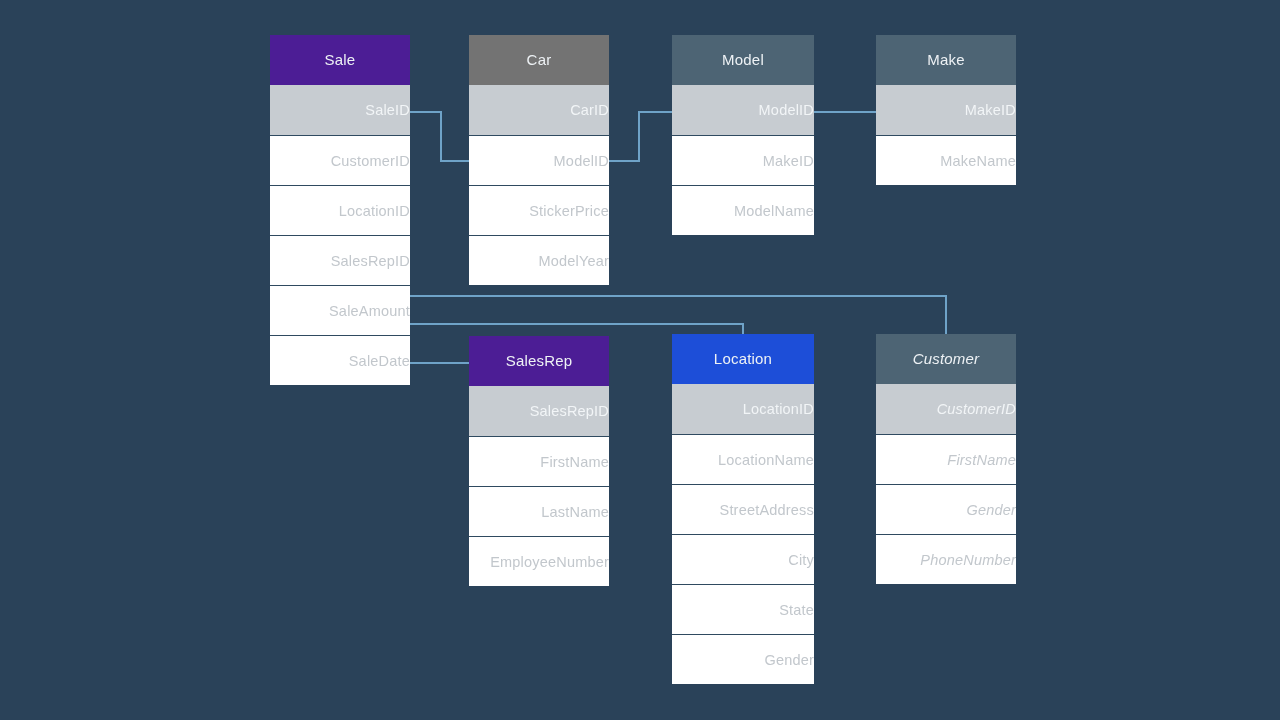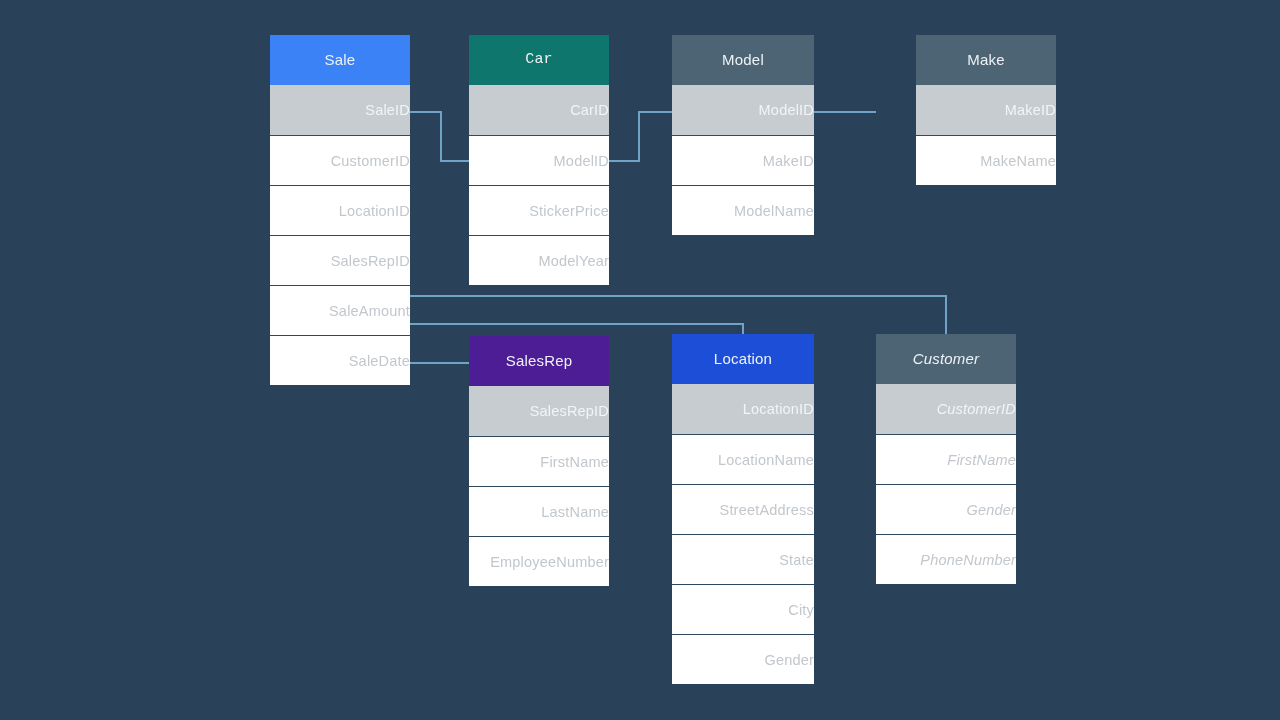--- a/index.html
+++ b/index.html
@@ -71,60 +71,60 @@
       <path d="M 410,112 L 441,112 L 441,161 L 469,161" fill="none" stroke="#6fa3c8" stroke-width="2"></path>
       <path d="M 609,161 L 639,161 L 639,112 L 672,112" fill="none" stroke="#6fa3c8" stroke-width="2"></path>
       <path d="M 814,112 L 876,112" fill="none" stroke="#6fa3c8" stroke-width="2"></path>
       <path d="M 410,296 L 946,296 L 946,334" fill="none" stroke="#6fa3c8" stroke-width="2"></path>
       <path d="M 410,324 L 743,324 L 743,334" fill="none" stroke="#6fa3c8" stroke-width="2"></path>
       <path d="M 410,363 L 469,363" fill="none" stroke="#6fa3c8" stroke-width="2"></path>
     </svg>
 
   <div id="entities">
       <div class="entity" style="left: 270px; top: 35px; width: 140px;">
-        <div class="entity-header" style="background: #3b82f6;">Sale</div>
+        <div class="entity-header" style="background: #4c1d95;">Sale</div>
         <div class="entity-row pk">SaleID</div>
         <div class="entity-row">CustomerID</div>
         <div class="entity-row">LocationID</div>
         <div class="entity-row">SalesRepID</div>
         <div class="entity-row">SaleAmount</div>
         <div class="entity-row">SaleDate</div>
       </div>
       <div class="entity" style="left: 469px; top: 35px; width: 140px;">
-        <div class="entity-header" style="background: #0f766e; font-family: Liberation Mono, monospace;">Car</div>
+        <div class="entity-header" style="background: #737373;">Car</div>
         <div class="entity-row pk">CarID</div>
         <div class="entity-row">ModelID</div>
         <div class="entity-row">StickerPrice</div>
         <div class="entity-row">ModelYear</div>
       </div>
       <div class="entity" style="left: 672px; top: 35px; width: 142px;">
         <div class="entity-header" style="background: rgb(77, 100, 116);">Model</div>
         <div class="entity-row pk">ModelID</div>
         <div class="entity-row">MakeID</div>
         <div class="entity-row">ModelName</div>
       </div>
-      <div class="entity" style="left: 876px; top: 35px; width: 140px; margin-left: 40px;">
+      <div class="entity" style="left: 876px; top: 35px; width: 140px;">
         <div class="entity-header" style="background: rgb(77, 100, 116);">Make</div>
         <div class="entity-row pk">MakeID</div>
         <div class="entity-row">MakeName</div>
       </div>
       <div class="entity" style="left: 469px; top: 336px; width: 140px;">
         <div class="entity-header" style="background: #4c1d95;">SalesRep</div>
         <div class="entity-row pk">SalesRepID</div>
         <div class="entity-row">FirstName</div>
         <div class="entity-row">LastName</div>
         <div class="entity-row">EmployeeNumber</div>
       </div>
       <div class="entity" style="left: 672px; top: 334px; width: 142px;">
         <div class="entity-header" style="background: #1d4ed8;">Location</div>
         <div class="entity-row pk">LocationID</div>
         <div class="entity-row">LocationName</div>
         <div class="entity-row">StreetAddress</div>
+        <div class="entity-row">City</div>
         <div class="entity-row">State</div>
-        <div class="entity-row">City</div>
         <div class="entity-row">Gender</div>
       </div>
       <div class="entity" style="left: 876px; top: 334px; width: 140px; font-style: italic;">
         <div class="entity-header" style="background: rgb(77, 100, 116);">Customer</div>
         <div class="entity-row pk">CustomerID</div>
         <div class="entity-row">FirstName</div>
         <div class="entity-row">Gender</div>
         <div class="entity-row">PhoneNumber</div>
       </div>
     </div>

